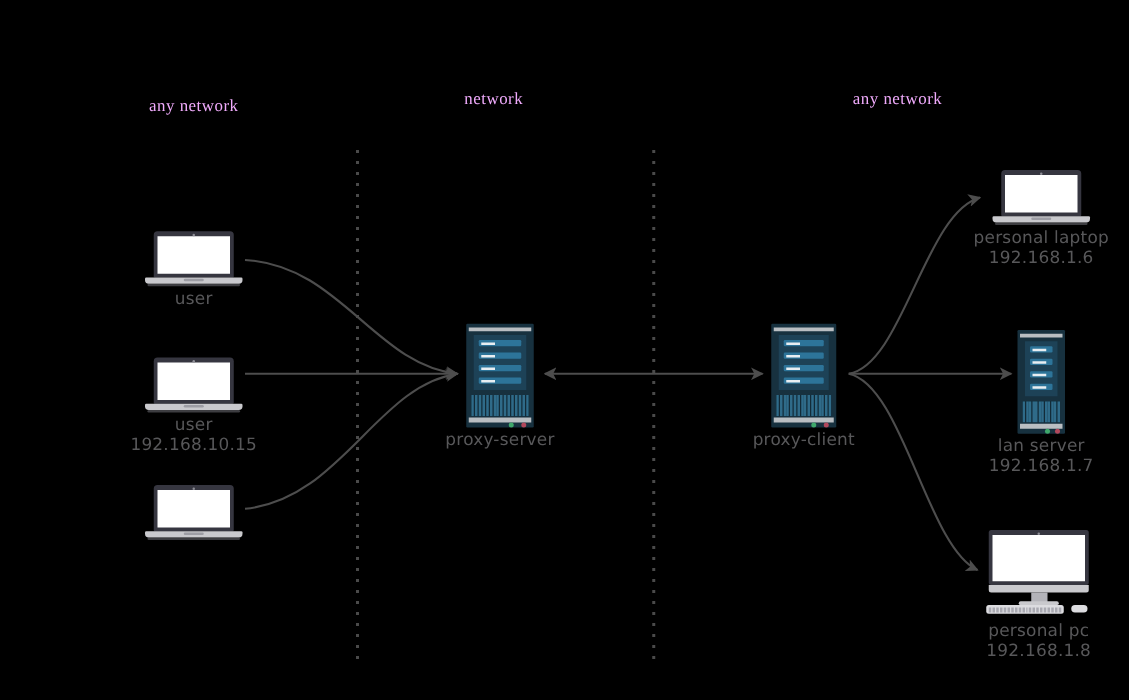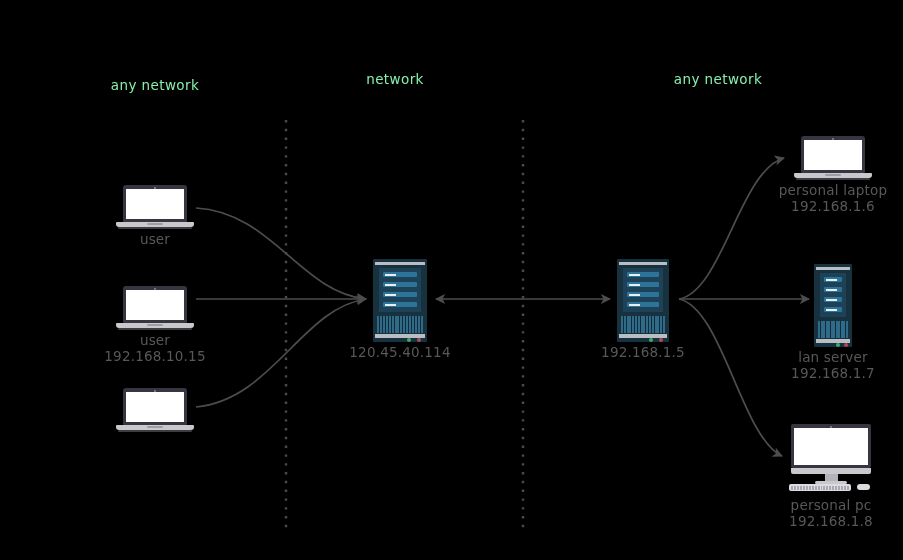--- a/index.html
+++ b/index.html
@@ -17,25 +17,26 @@
 
   #diagram-canvas {
     position: absolute;
     inset: 0;
     width: 903px;
     height: 560px;
   }
 
   .zone-label {
     position: absolute;
-    color: #86efac;
+    color: #f0abfc;
     font-size: 13.5px;
     letter-spacing: 0.4px;
     white-space: nowrap;
     transform: translateX(-50%);
+    font-family: Liberation Serif, serif;
   }
 
   .node {
     position: absolute;
     transform: translateX(-50%);
     text-align: center;
     width: 220px;
   }
   .node-art {
     position: relative;
@@ -337,21 +338,21 @@
         <i></i>
         <i></i>
         <i></i>
         <i></i>
     </div>
     <div class="footer-strip" style="top:75px;"></div>
     <div class="led green" style="left:34px; top:79px;"></div>
     <div class="led red" style="left:44px; top:79px;"></div>
   </div>
   <div class="node-caption">
-    <span class="cap-line">120.45.40.114</span>
+    <span class="cap-line">proxy-server</span>
   </div>
 </div>
 
 <div class="node" style="left:643px; top:259px;">
   <div class="node-art server" style="width:52px; height:83px;">
     <div class="cabinet"></div>
     <div class="top-strip"></div>
     <div class="panel">
       <div class="bay" style="top:4px;"></div>
       <div class="bay" style="top:14px;"></div>
@@ -374,21 +375,21 @@
         <i></i>
         <i></i>
         <i></i>
         <i></i>
     </div>
     <div class="footer-strip" style="top:75px;"></div>
     <div class="led green" style="left:32px; top:79px;"></div>
     <div class="led red" style="left:42px; top:79px;"></div>
   </div>
   <div class="node-caption">
-    <span class="cap-line">192.168.1.5</span>
+    <span class="cap-line">proxy-client</span>
   </div>
 </div>
 
 <div class="node" style="left:833px; top:136px;">
   <div class="node-art laptop">
     <div class="lid">
         <div class="screen"></div>
       </div>
     <div class="cam"></div>
     <div class="base"></div>

